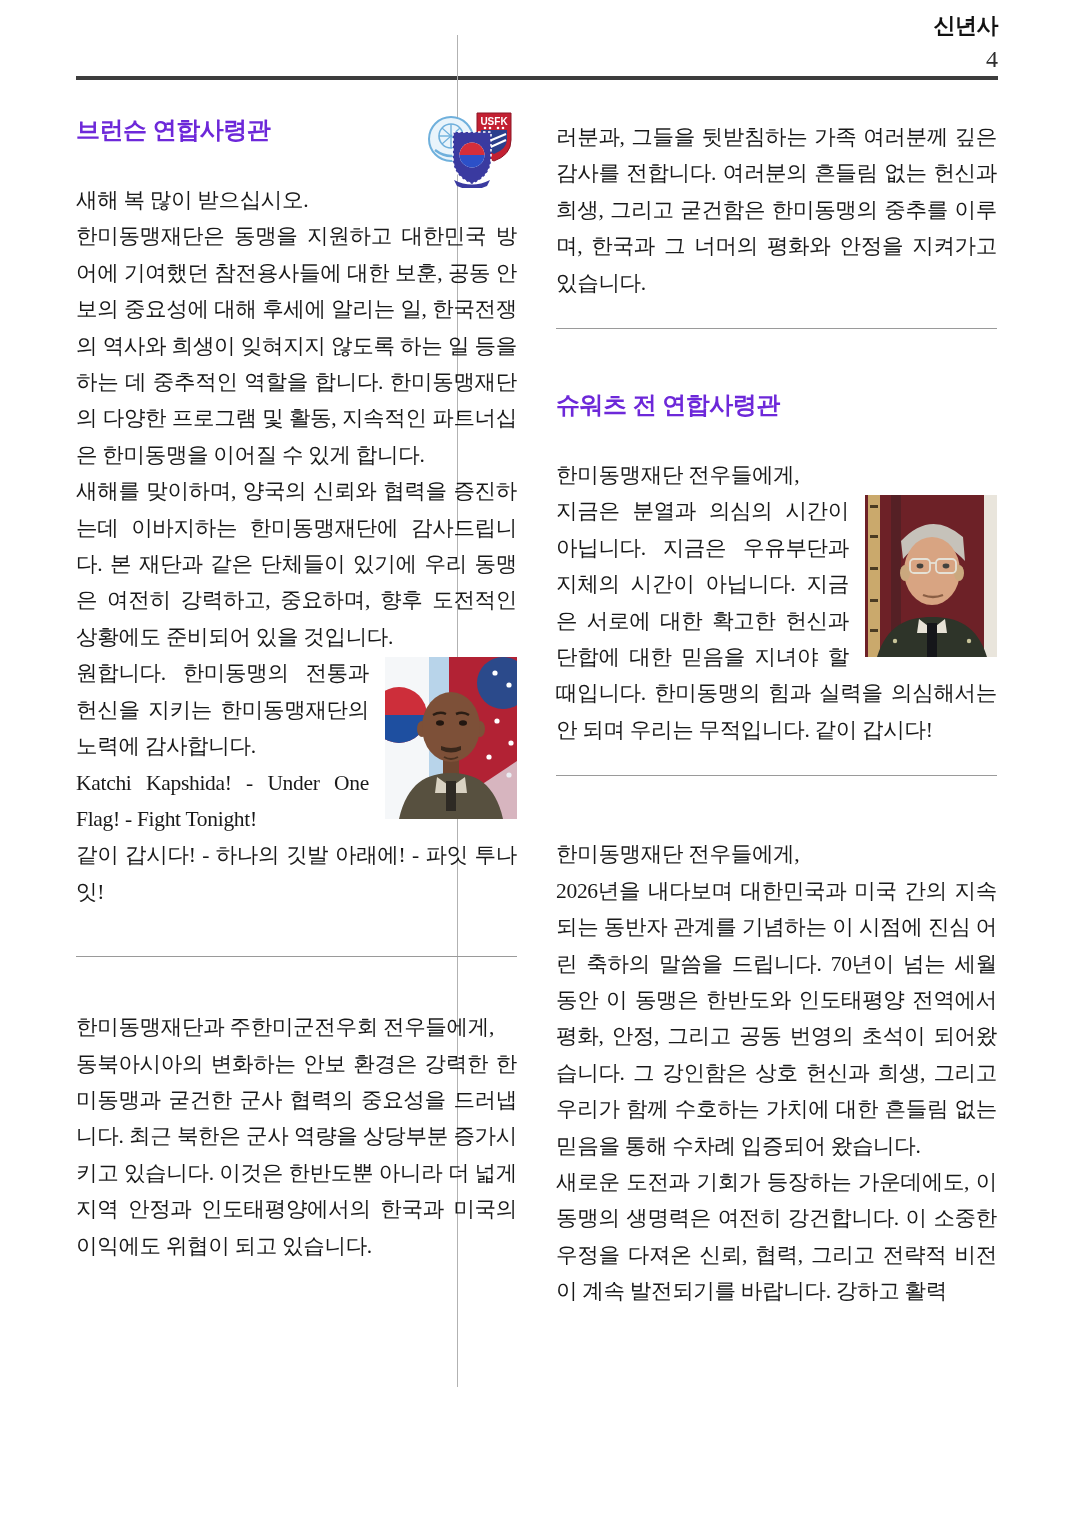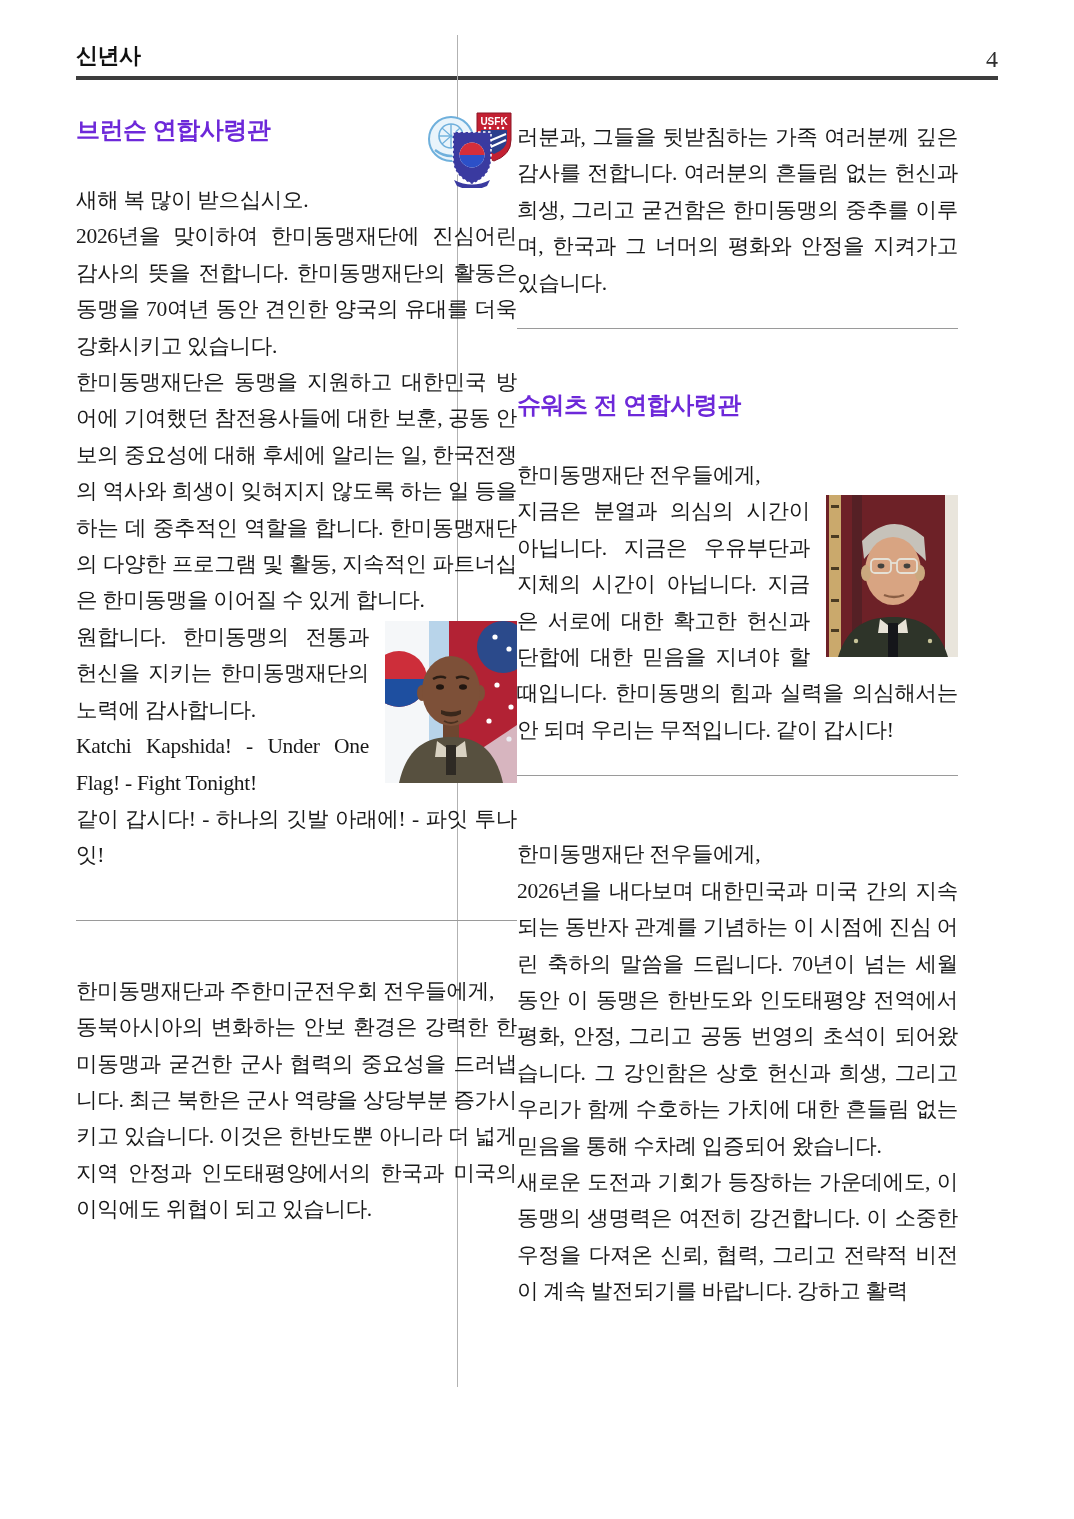--- a/index.html
+++ b/index.html
@@ -9,39 +9,39 @@
     background:#ffffff;
     overflow:hidden;
     font-family:"Liberation Serif","DejaVu Serif",serif;
     color:#191919;
   }
   
   .header{
     position:absolute;top:44px;left:76px;right:76px;
     height:32px;
     border-bottom:4px solid #3d3d3d;
-    display:flex;justify-content:space-between;align-items:flex-end;
+    display:flex;justify-content:flex-end;align-items:flex-end;flex-direction:column;
   }
   .header-title{
     font-family:"Liberation Sans","DejaVu Sans",sans-serif;
     font-weight:700;font-size:22px;color:#111;
     letter-spacing:-0.5px;
     padding-bottom:5px;
   }
   .page-number{
     font-size:24px;color:#2e2e2e;padding-bottom:3px;
   }
   
   .columns{
     position:absolute;top:80px;left:76px;right:76px;bottom:0;
     display:flex;
   }
   .col{width:441px;}
   .col-left{padding-top:34px;}
-  .col-right{padding-top:39px;}
+  .col-right{margin-left:39px;padding-top:39px;}
   .col-sep{
     position:absolute;left:457px;top:35px;
     width:1px;height:1352px;background:#b2b2b2;
   }
   
   .section-title{
     font-family:"Liberation Sans","DejaVu Sans",sans-serif;
     font-weight:700;font-size:24px;color:#6d28d9;
     letter-spacing:-0.5px;
     margin:0 0 36px 0;
@@ -115,22 +115,22 @@
             <path d="M32.5 45 a12.5 12.5 0 0 1 25 0 Z" fill="#d42e3a"></path>
             <path d="M32.5 45 a12.5 12.5 0 0 0 25 0 Z" fill="#2c50c8"></path>
             <path d="M27 70 q18 9 36 0 l-3 6 q-15 7 -30 0 Z" fill="#3a3aa0"></path>
           </g>
         </svg>
       </div>
 
       <h2 class="section-title">브런슨 연합사령관</h2>
 
       <p>새해 복 많이 받으십시오.</p>
-      <p>2026년을 맞이하여 한미동맹재단에 진심어린 감사의 뜻을 전합니다. 한미동맹재단의 활동은 동맹을 70여년 동안 견인한 양국의 유대를 더욱 강화시키고 있습니다.</p>
       <p>한미동맹재단은 동맹을 지원하고 대한민국 방어에 기여했던 참전용사들에 대한 보훈, 공동 안보의 중요성에 대해 후세에 알리는 일, 한국전쟁의 역사와 희생이 잊혀지지 않도록 하는 일 등을 하는 데 중추적인 역할을 합니다. 한미동맹재단의 다양한 프로그램 및 활동, 지속적인 파트너십은 한미동맹을 이어질 수 있게 합니다.</p>
+      <p>새해를 맞이하며, 양국의 신뢰와 협력을 증진하는데 이바지하는 한미동맹재단에 감사드립니다. 본 재단과 같은 단체들이 있기에 우리 동맹은 여전히 강력하고, 중요하며, 향후 도전적인 상황에도 준비되어 있을 것입니다.</p>
 
       <div class="photo">
         <svg width="132" height="162" viewBox="0 0 132 162">
           <rect width="132" height="162" fill="#dfe5ec"></rect>
           <rect x="0" width="44" height="162" fill="#f5f7f9"></rect>
           <circle cx="14" cy="58" r="28" fill="#cd2e3a"></circle>
           <path d="M -14 58 A 28 28 0 0 0 42 58 Z" fill="#1e4fa0"></path>
           <rect x="44" width="20" height="162" fill="#b8d4ea"></rect>
           <rect x="64" width="68" height="162" fill="#b22234"></rect>
           <circle cx="118" cy="26" r="26" fill="#2b4a8b"></circle>

